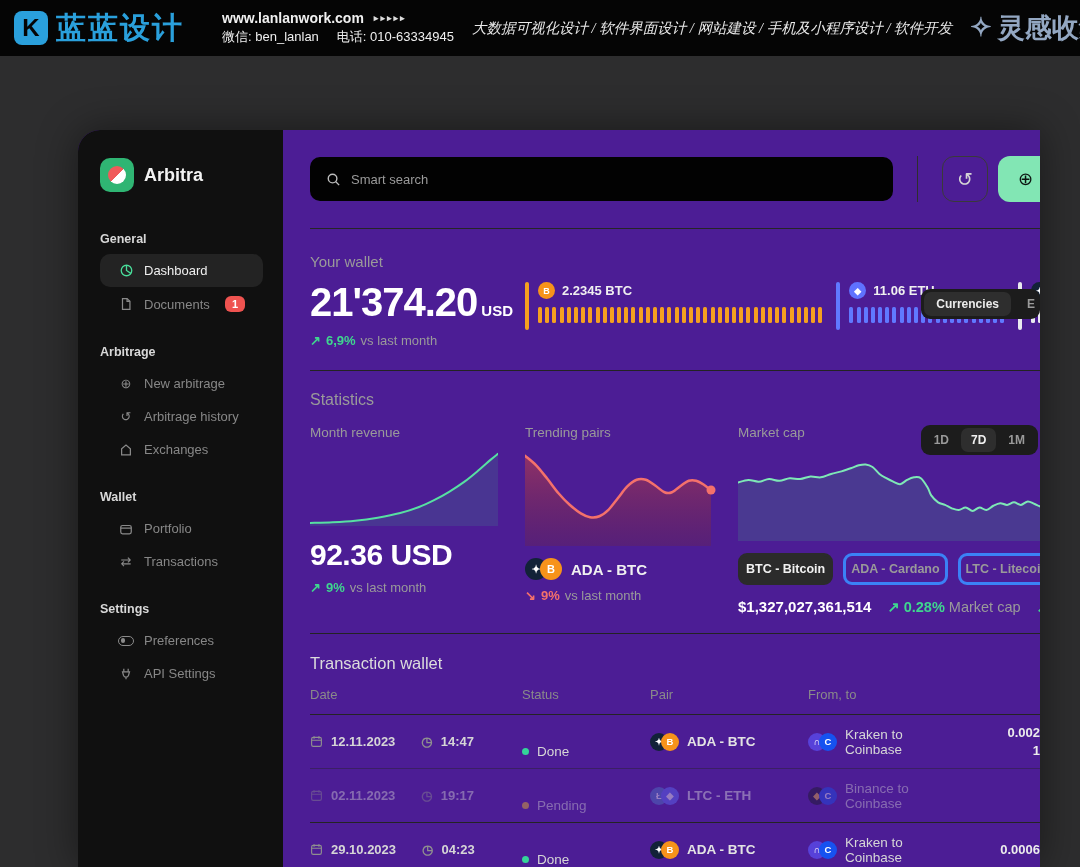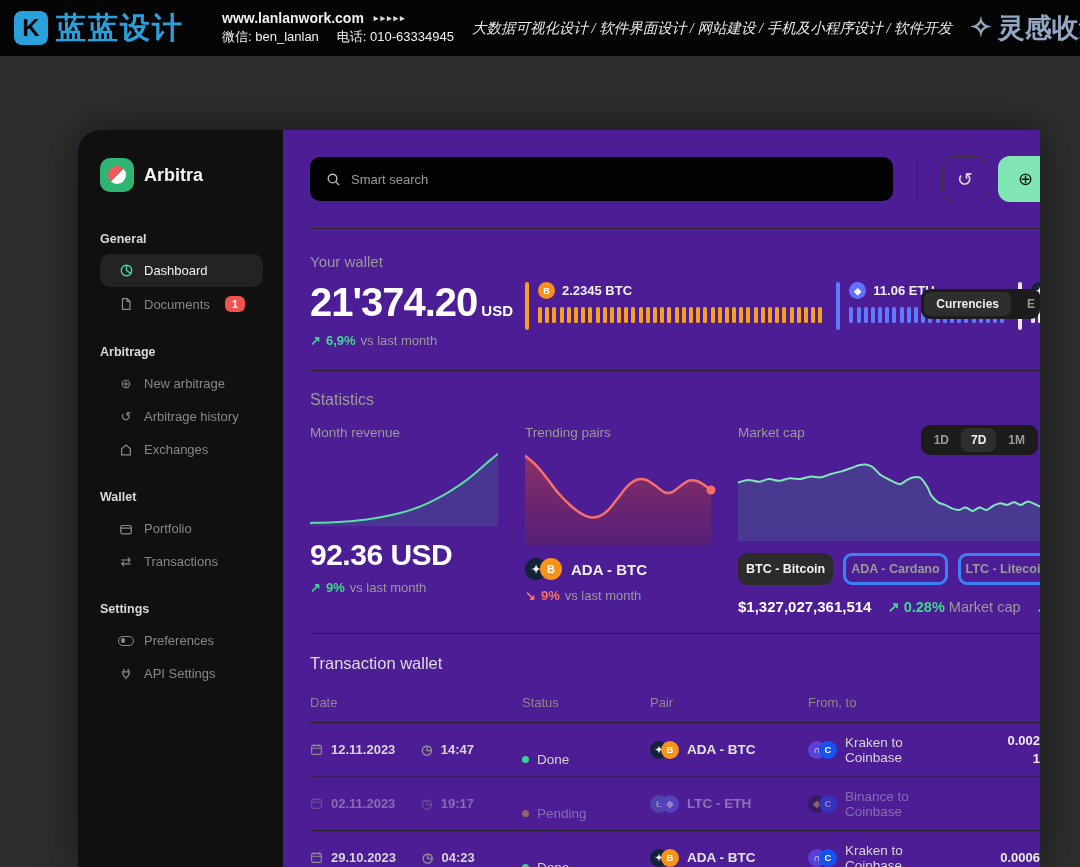--- a/index.html
+++ b/index.html
@@ -119,21 +119,21 @@
     padding:6px 5px; cursor:pointer; flex:none; }
   .mtab.active { background:#2b2b2b; border-color:#2b2b2b; color:#f2f2f2; }
   .market-stats { display:flex; gap:16px; margin-top:13px; align-items:center; white-space:nowrap;
     font-size:14.5px; color:#9a9a9a; }
   .cap-value { color:#fff; font-weight:bold; font-size:15px; }
 
   
   .txs { padding-top:20px; }
   .txs-title { color:#dcdcdc; font-size:16.5px; margin-bottom:14px; }
   .tx-grid { display:grid; grid-template-columns:212px 128px 158px 1fr 112px; align-items:center; }
-  .tx-head { color:#8a8a8a; font-size:13px; padding-bottom:12px;margin-top:8px; }
+  .tx-head { color:#8a8a8a; font-size:13px; padding-bottom:12px; }
   .tx-row { display:grid; grid-template-columns:212px 128px 158px 1fr 112px; align-items:center;
     height:54px; border-top:1px solid #242424; cursor:pointer; }
   .tx-row.dim { opacity:.42; }
   .cell-date { display:flex; align-items:center; gap:8px; color:#d6d6d6; font-size:13px; font-weight:bold; }
   .cell-date .t { margin-left:18px; }
   .cell-date svg, .cell-date .clk { color:#8f8f8f; }
   .cell-status { display:flex; align-items:center; gap:8px; color:#d6d6d6; font-size:13.5px;margin-top:20px; }
   .dot { width:7px; height:7px; border-radius:50%; flex:none; }
   .cell-pair, .cell-route { display:flex; align-items:center; gap:8px; color:#e3e3e3;
     font-size:13.5px; font-weight:bold; }

